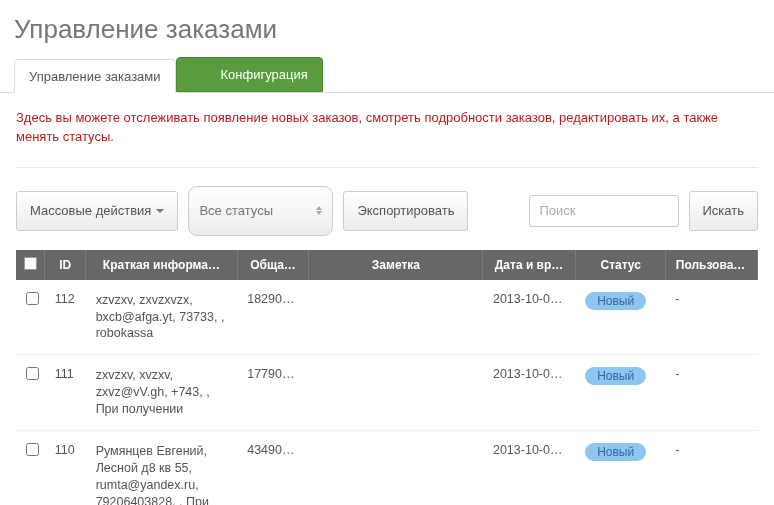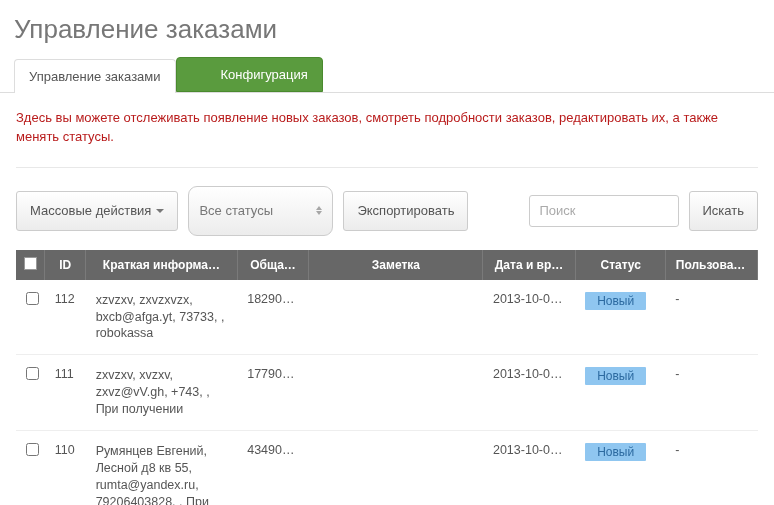--- a/index.html
+++ b/index.html
@@ -159,21 +159,21 @@
     overflow: hidden;
   }
   table.orders tbody td.chk { text-align: center; padding-top: 12px; }
   table.orders tbody td .info { line-height: 1.35; word-wrap: break-word; }
   .status-badge {
     display: inline-block;
     padding: 2px 12px;
     font-size: 12px;
     color: #2c6aa0;
     background: #8fc6f0;
-    border-radius: 1px;
+    border-radius: 9px;
     white-space: nowrap;
   }
   input[type=checkbox] {
     width: 13px; height: 13px;
     cursor: pointer;
   }
   .head-check {
     width: 13px; height: 13px;
     background:#fff;
     border:1px solid #999;

